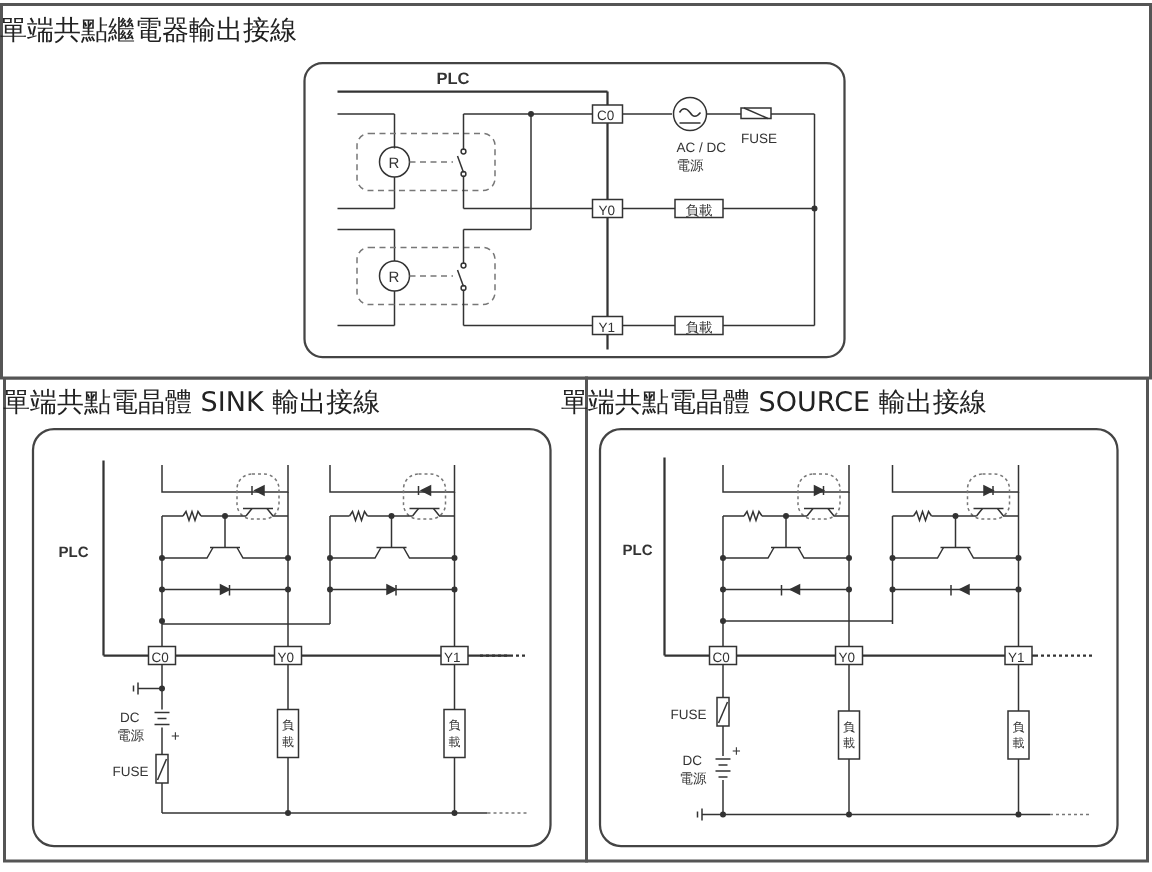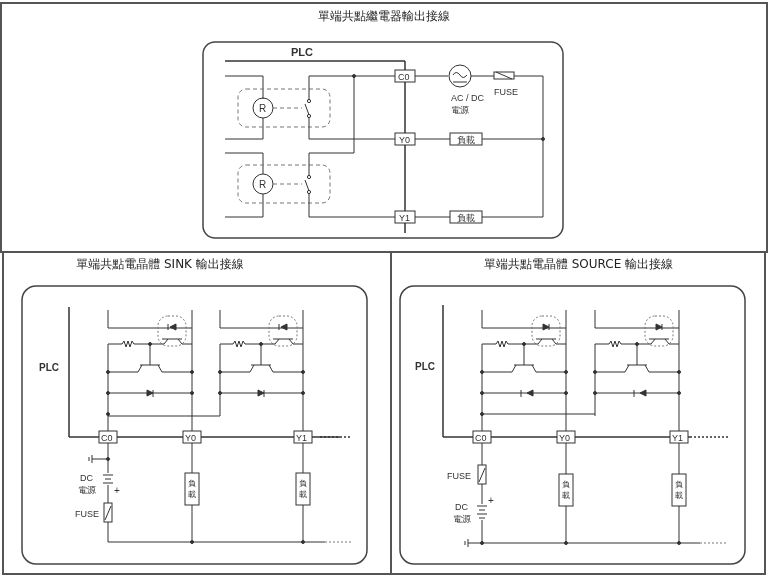--- a/index.html
+++ b/index.html
@@ -1,18 +1,18 @@
 <!DOCTYPE html>
 <html><head>
 <meta charset="utf-8">
 <style>
   html,body{margin:0;padding:0;background:#fff;}
   body{width:768px;height:581px;position:relative;overflow:hidden;font-family:"DejaVu Sans","Liberation Sans",sans-serif;}
   .frame{position:absolute;border:2px solid #555;box-sizing:border-box;}
-  .title{position:absolute;font-size:12px;color:#222;text-align:center;white-space:nowrap;}
+  .title{position:absolute;font-size:18px;color:#222;text-align:left;white-space:nowrap;}
   svg{position:absolute;left:0;top:0;}
   svg text{font-family:"Liberation Sans","DejaVu Sans",sans-serif;fill:#333;}
 </style>
 </head>
 <body>
 
 <div class="frame" style="left:0;top:2px;width:768px;height:251px;border-bottom:1px solid #555;"></div>
 <div class="frame" style="left:2px;top:251px;width:390px;height:324px;"></div>
 <div class="frame" style="left:390px;top:251px;width:376px;height:324px;"></div>
 

